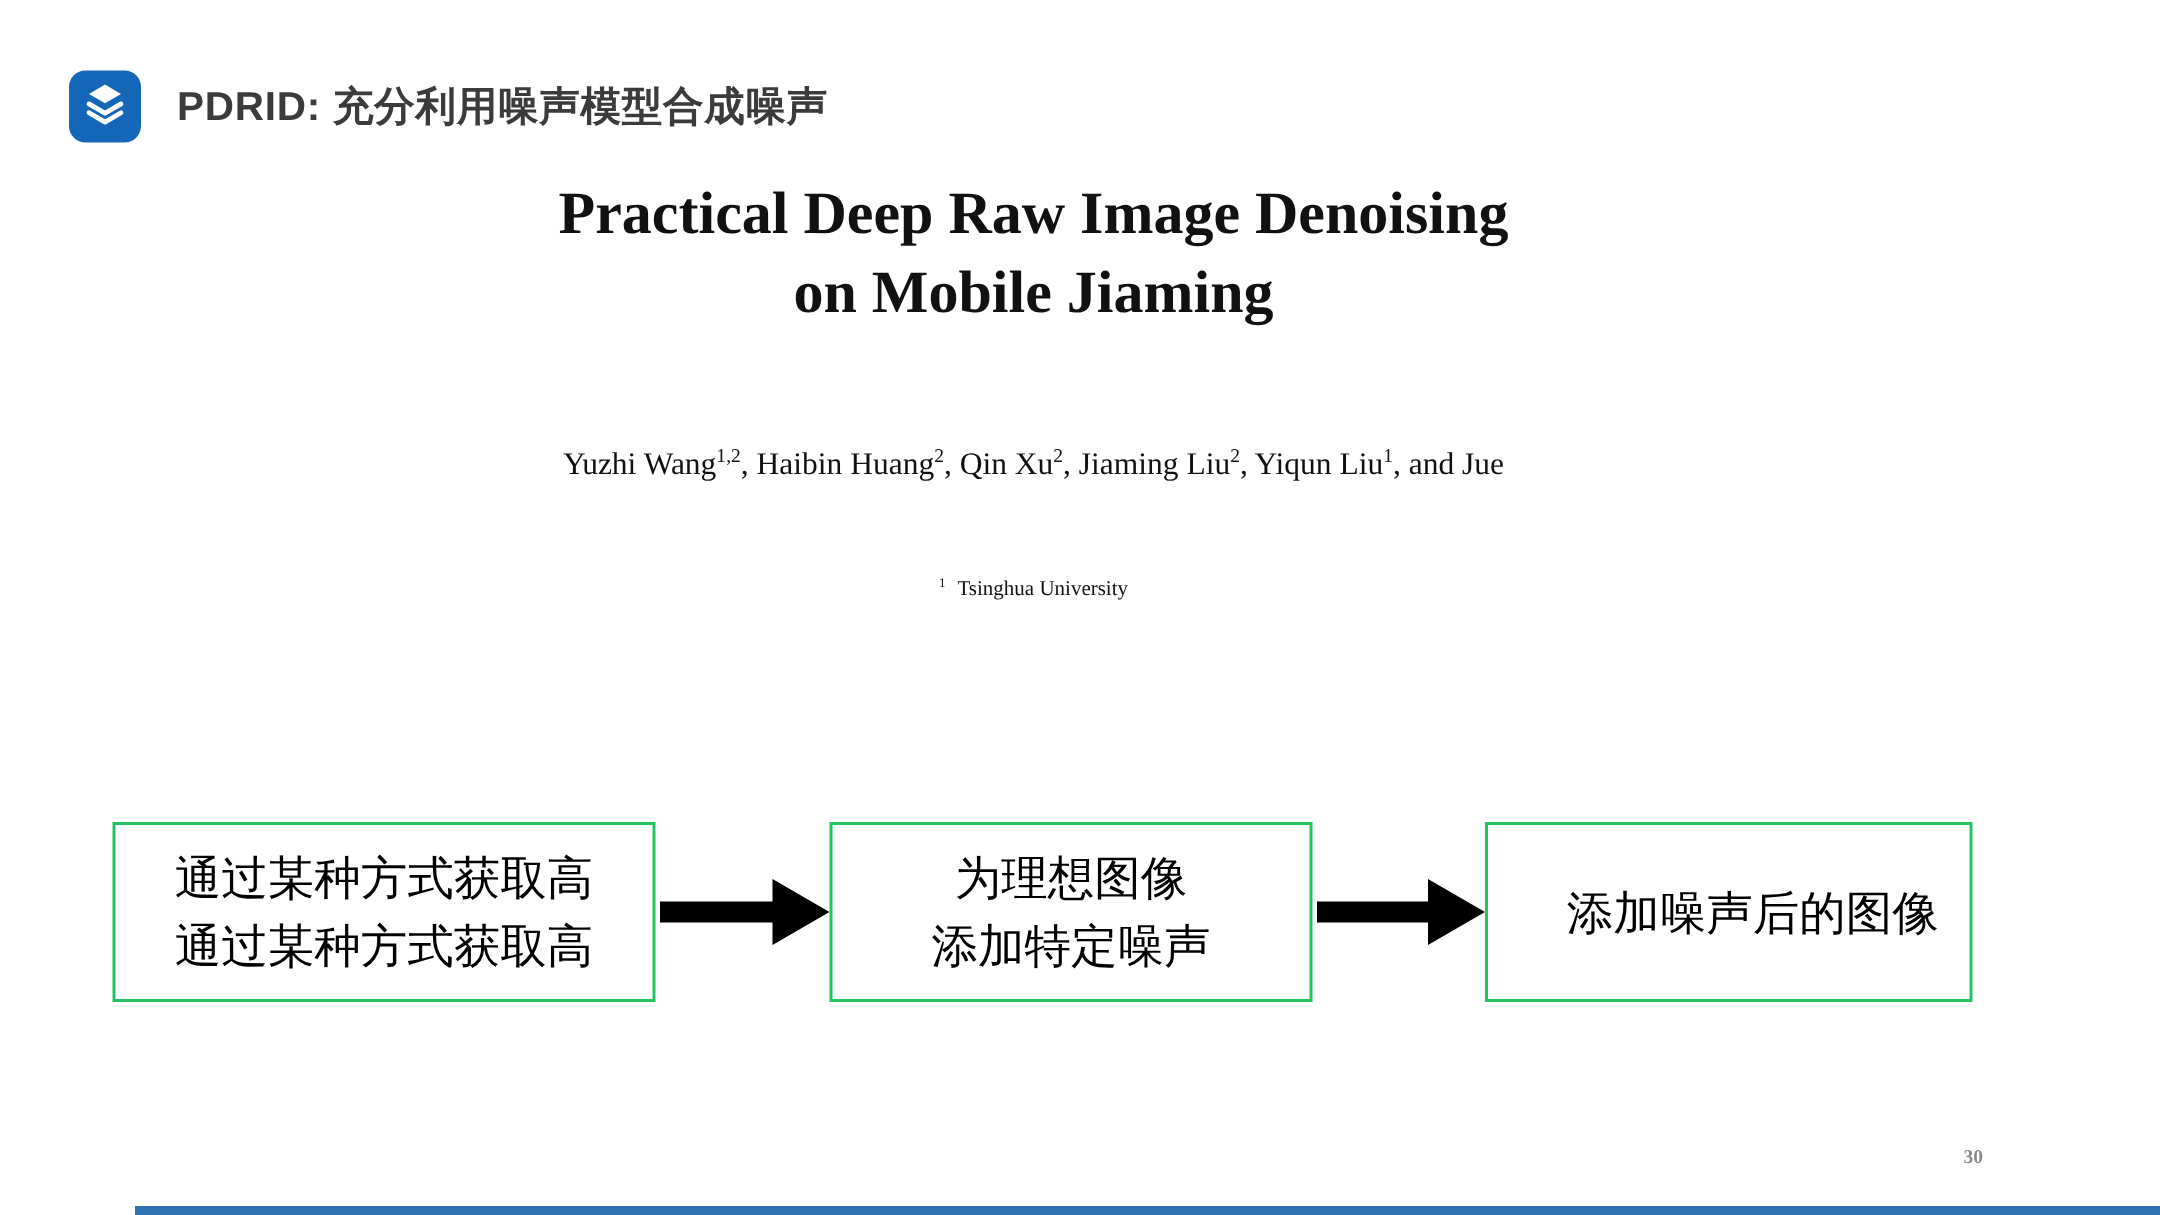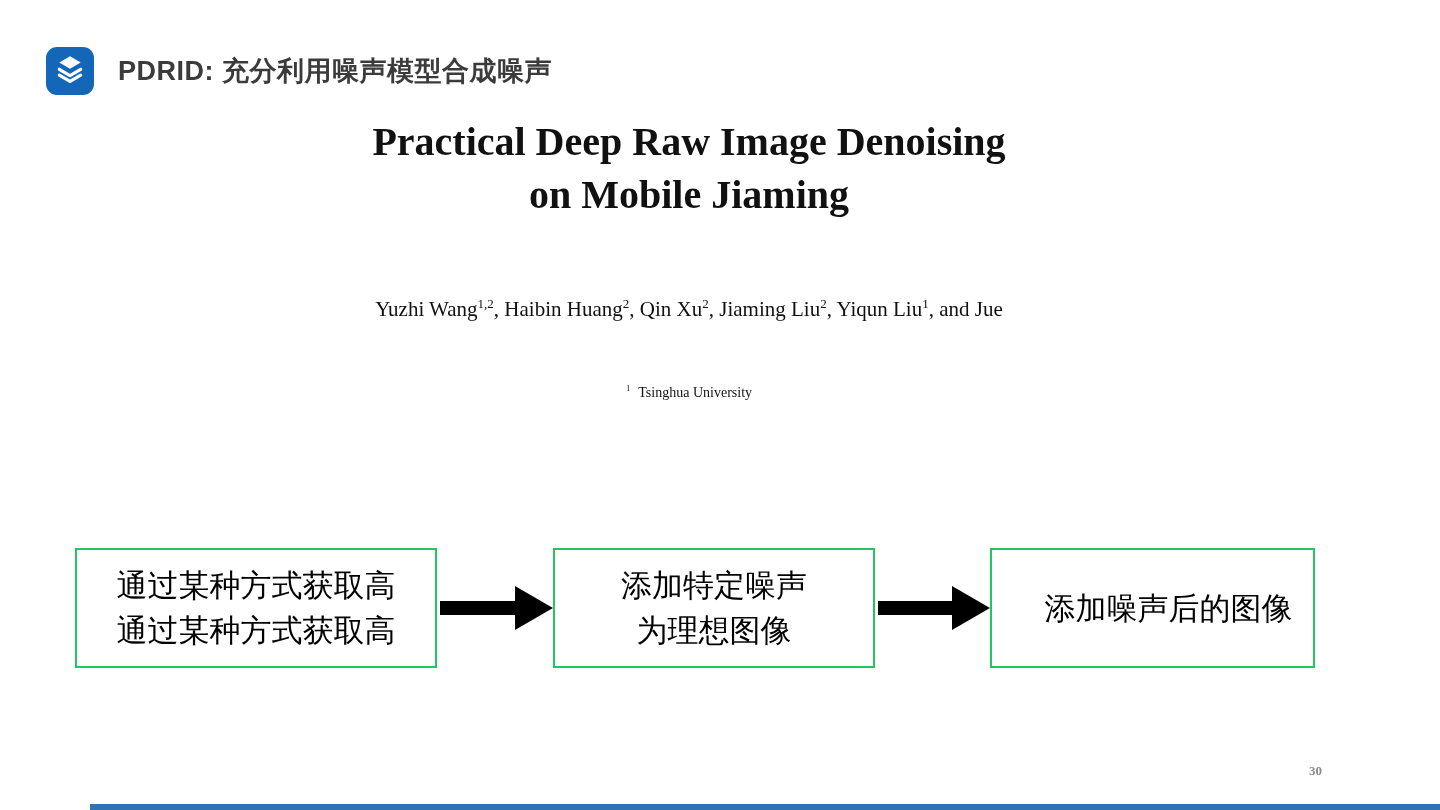--- a/index.html
+++ b/index.html
@@ -123,22 +123,22 @@
     <div>通过某种方式获取高</div>
     <div>通过某种方式获取高</div>
   </div>
 
   <div class="flow-arrow arrow-1">
     <div class="shaft"></div>
     <div class="head"></div>
   </div>
 
   <div class="flow-box box-2">
+    <div>为理想图像</div>
     <div>添加特定噪声</div>
-    <div>为理想图像</div>
   </div>
 
   <div class="flow-arrow arrow-2">
     <div class="shaft"></div>
     <div class="head"></div>
   </div>
 
   <div class="flow-box box-3">
     <div>添加噪声后的图像</div>
   </div>

